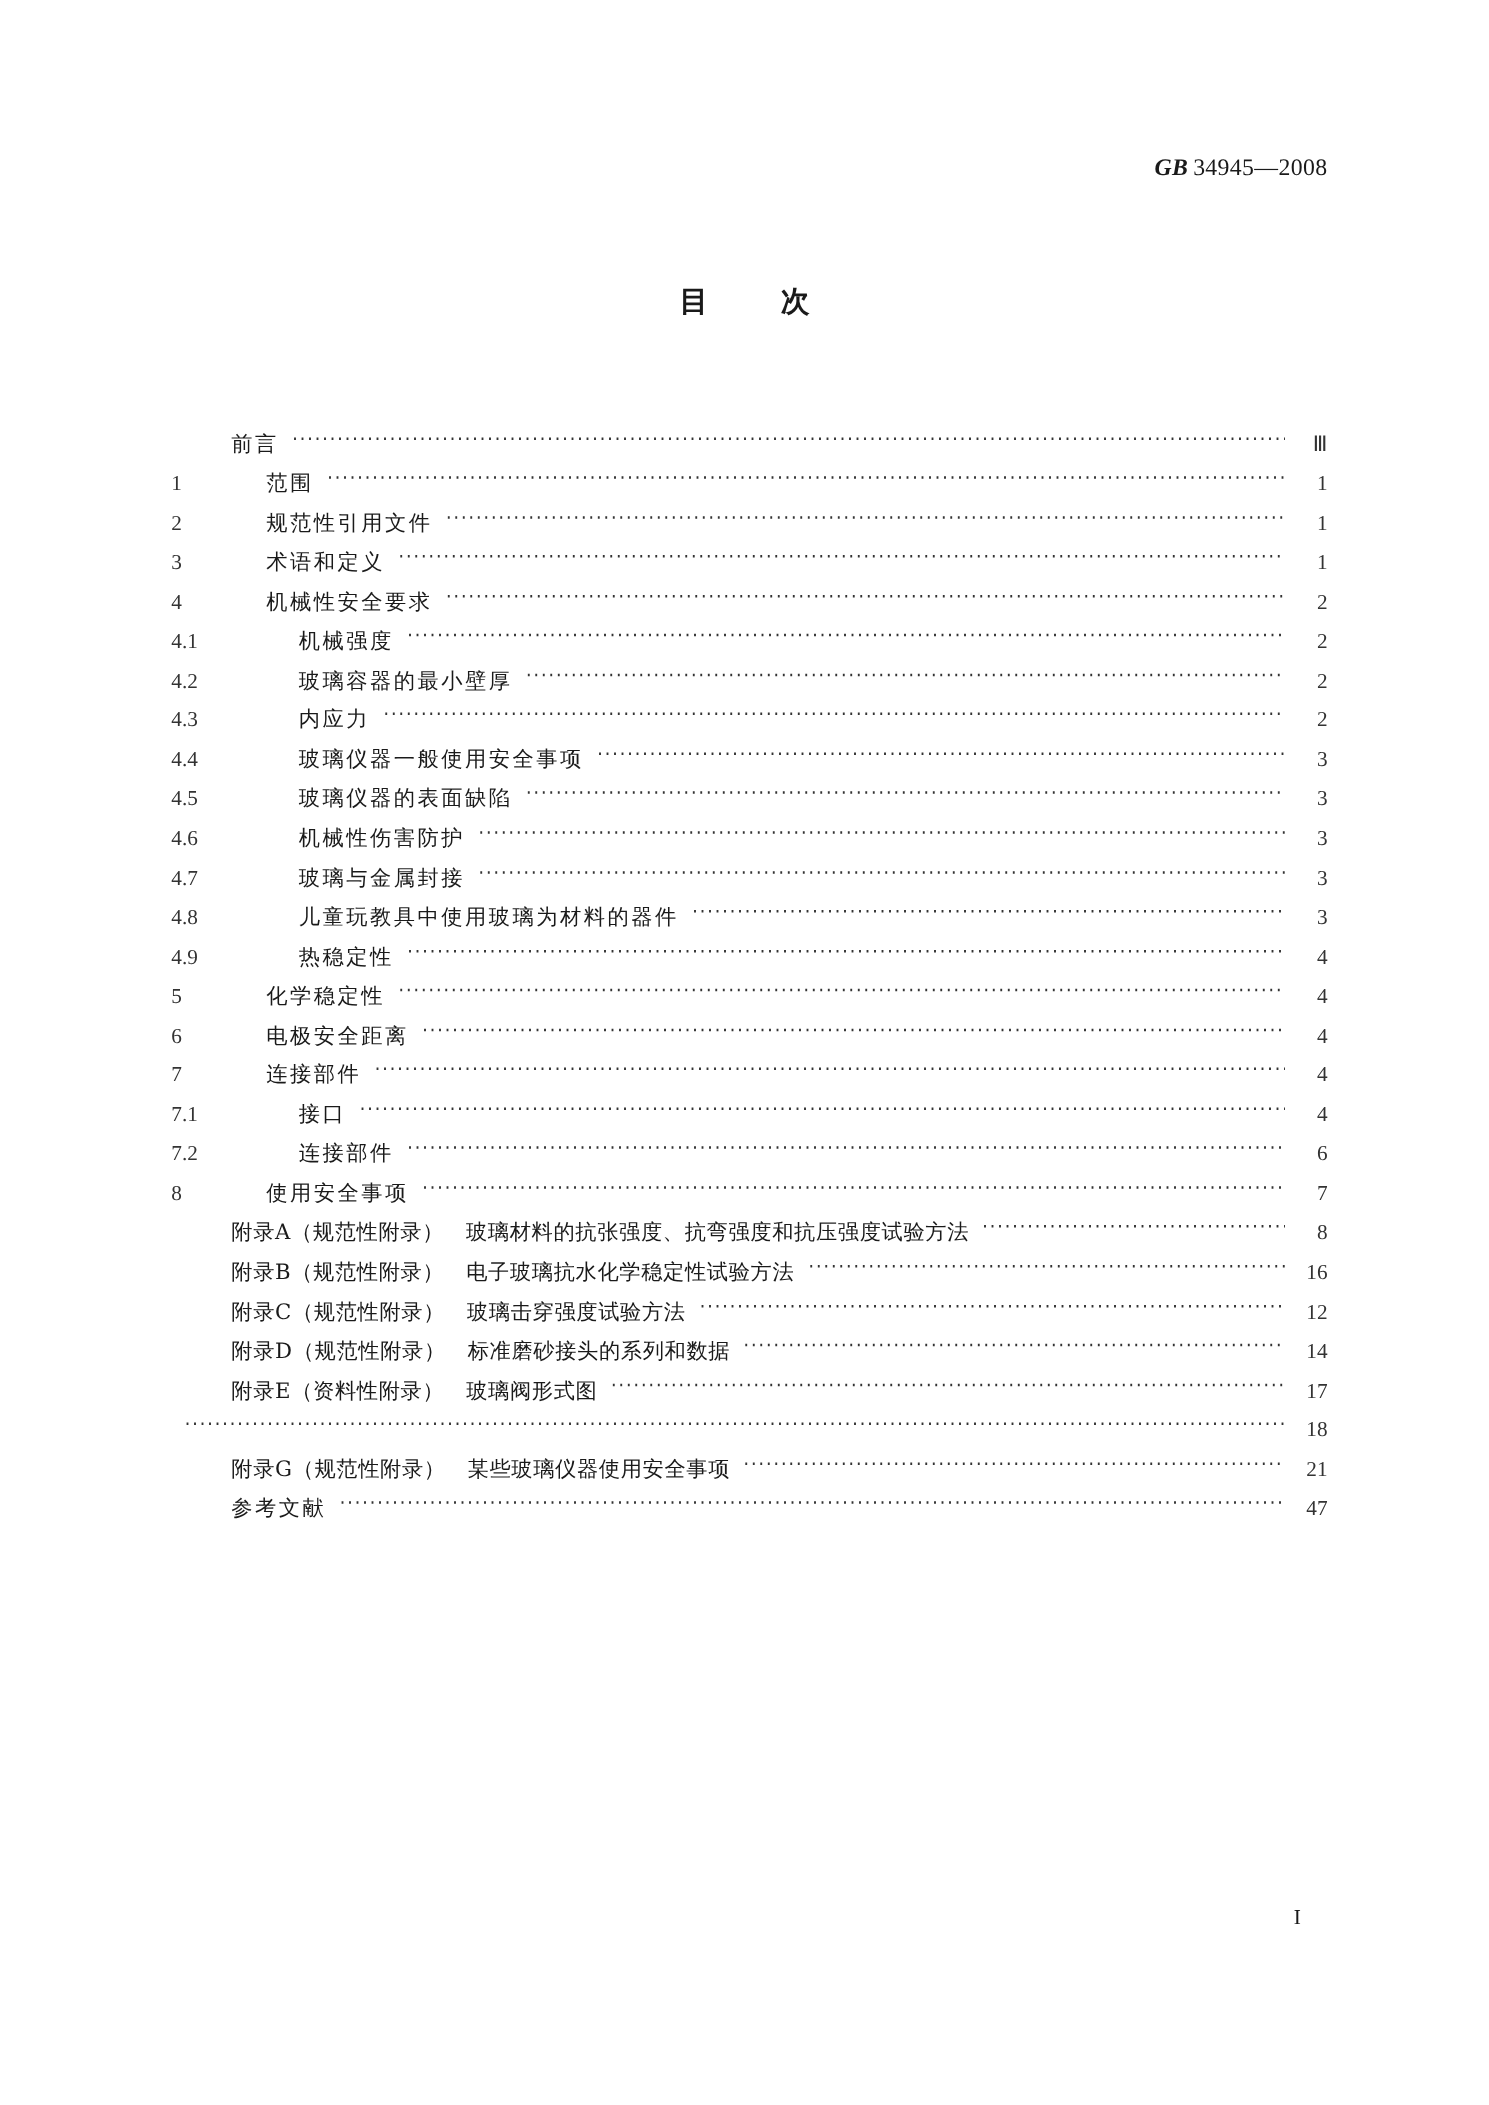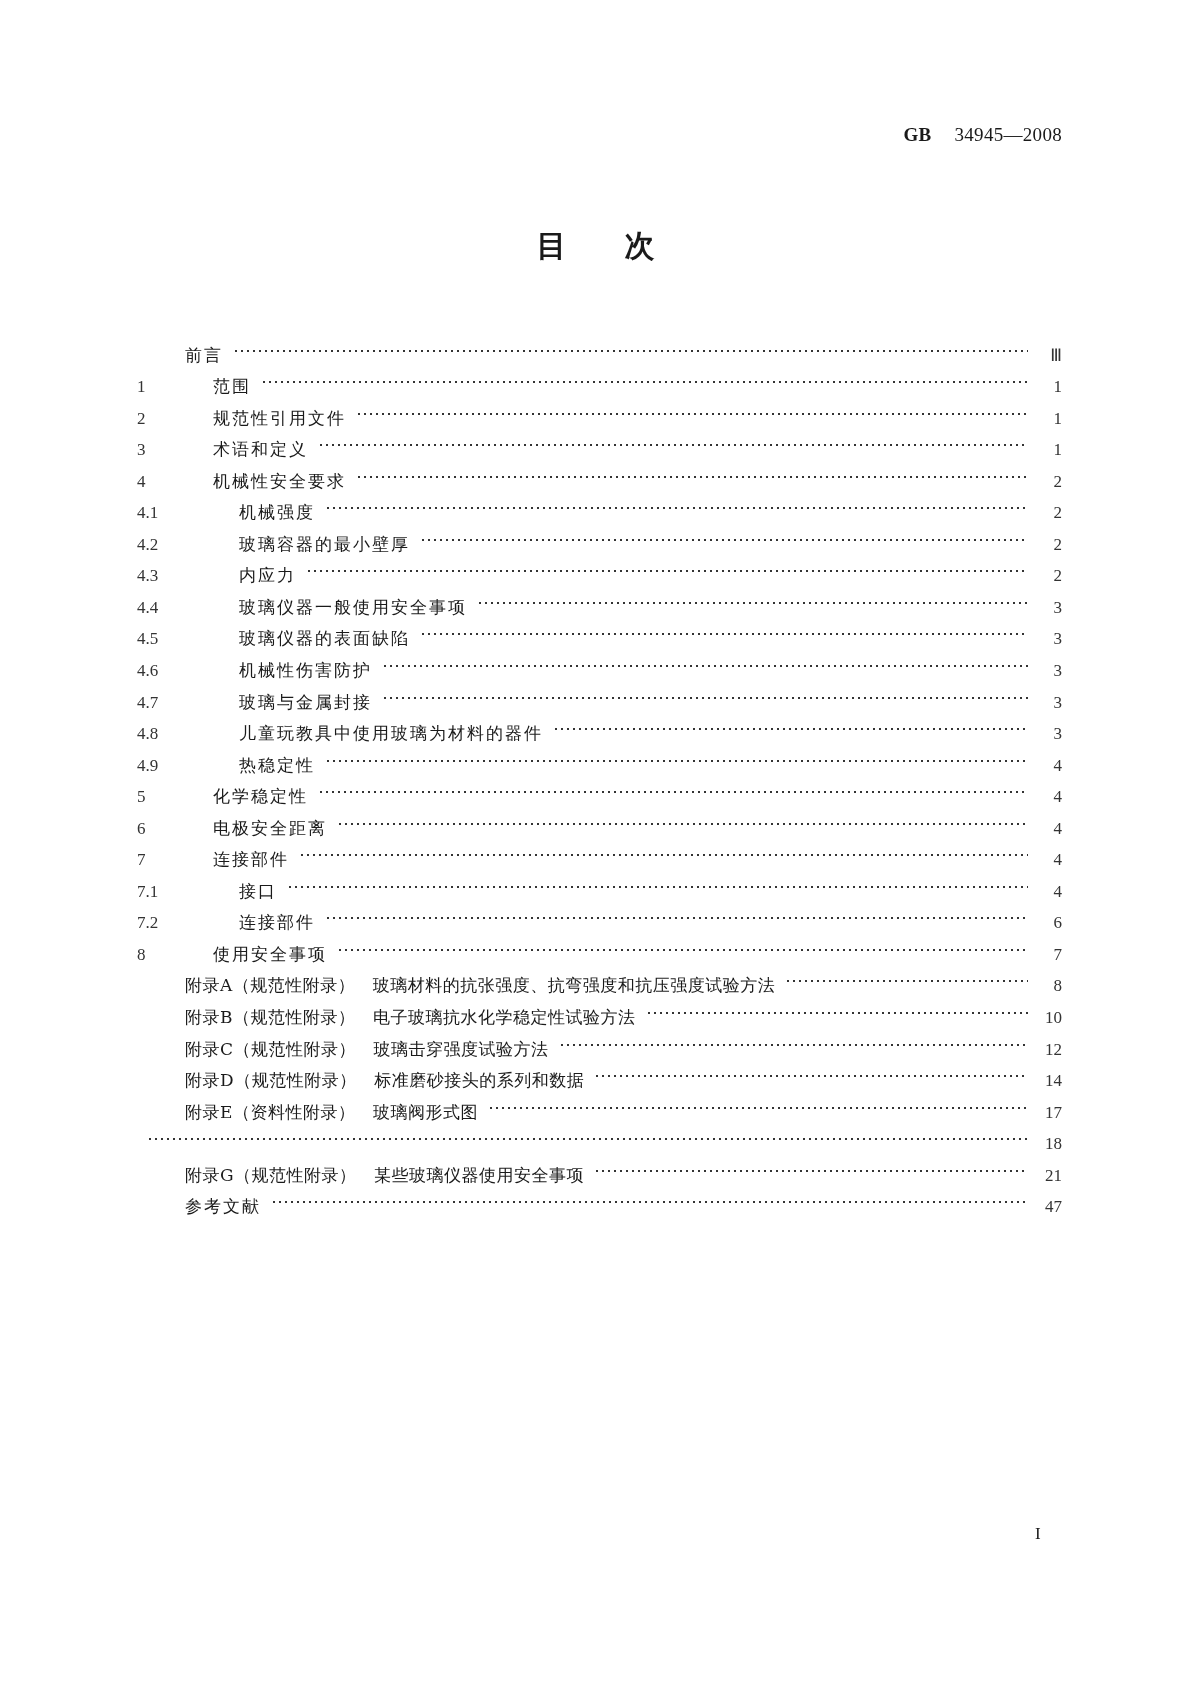--- a/index.html
+++ b/index.html
@@ -1,22 +1,22 @@
 <!DOCTYPE html>
 <html><head>
 <meta charset="utf-8">
 <style>
   html, body { margin: 0; padding: 0; background: #ffffff; }
   body { width: 1191px; height: 1684px; position: relative; overflow: hidden;
          font-family: "DejaVu Serif", "Liberation Serif", serif; color: #1a1a1a; }
   .std-code { position: absolute; top: 124px; right: 129px; font-size: 19px;
               font-family: "Liberation Serif", serif; letter-spacing: 0.3px; }
-  .std-code .gb { font-weight: bold; margin-right: 23px; }
+  .std-code .gb { font-weight: bold; margin-right: 4px; font-style: italic; }
   .title { position: absolute; top: 226px; left: 0; width: 100%; text-align: center;
-           font-family: "DejaVu Sans", sans-serif; font-weight: bold; font-size: 30px;
+           font-family: "DejaVu Sans", sans-serif; font-weight: bold; font-size: 23px;
            letter-spacing: 58px; text-indent: 58px; }
   .toc { position: absolute; top: 329px; left: 137px; width: 925px; }
   .toc-row { display: flex; align-items: baseline; height: 31.55px; line-height: 31.55px;
              font-size: 17px; white-space: nowrap; }
   .toc-num { font-family: "Liberation Serif", serif; color: #333; margin-right: 14px; }
   .toc-num.l1 { min-width: 14px; }
   .toc-num.l2 { min-width: 40px; }
   .toc-label { letter-spacing: 2px; margin-left: 48px; }
   .toc-label.appendix { letter-spacing: 0.5px; }
   .leader { flex: 1; margin: 0 12px 0 10px; overflow: hidden; height: 31.55px; position: relative; }
@@ -156,21 +156,21 @@
       <span class="toc-page">7</span>
     </div>
     <div class="toc-row">
       <span class="toc-label appendix">附录A（规范性附录）　玻璃材料的抗张强度、抗弯强度和抗压强度试验方法</span>
       <span class="leader"></span>
       <span class="toc-page">8</span>
     </div>
     <div class="toc-row">
       <span class="toc-label appendix">附录B（规范性附录）　电子玻璃抗水化学稳定性试验方法</span>
       <span class="leader"></span>
-      <span class="toc-page">10</span>
+      <span class="toc-page">16</span>
     </div>
     <div class="toc-row">
       <span class="toc-label appendix">附录C（规范性附录）　玻璃击穿强度试验方法</span>
       <span class="leader"></span>
       <span class="toc-page">12</span>
     </div>
     <div class="toc-row">
       <span class="toc-label appendix">附录D（规范性附录）　标准磨砂接头的系列和数据</span>
       <span class="leader"></span>
       <span class="toc-page">14</span>

